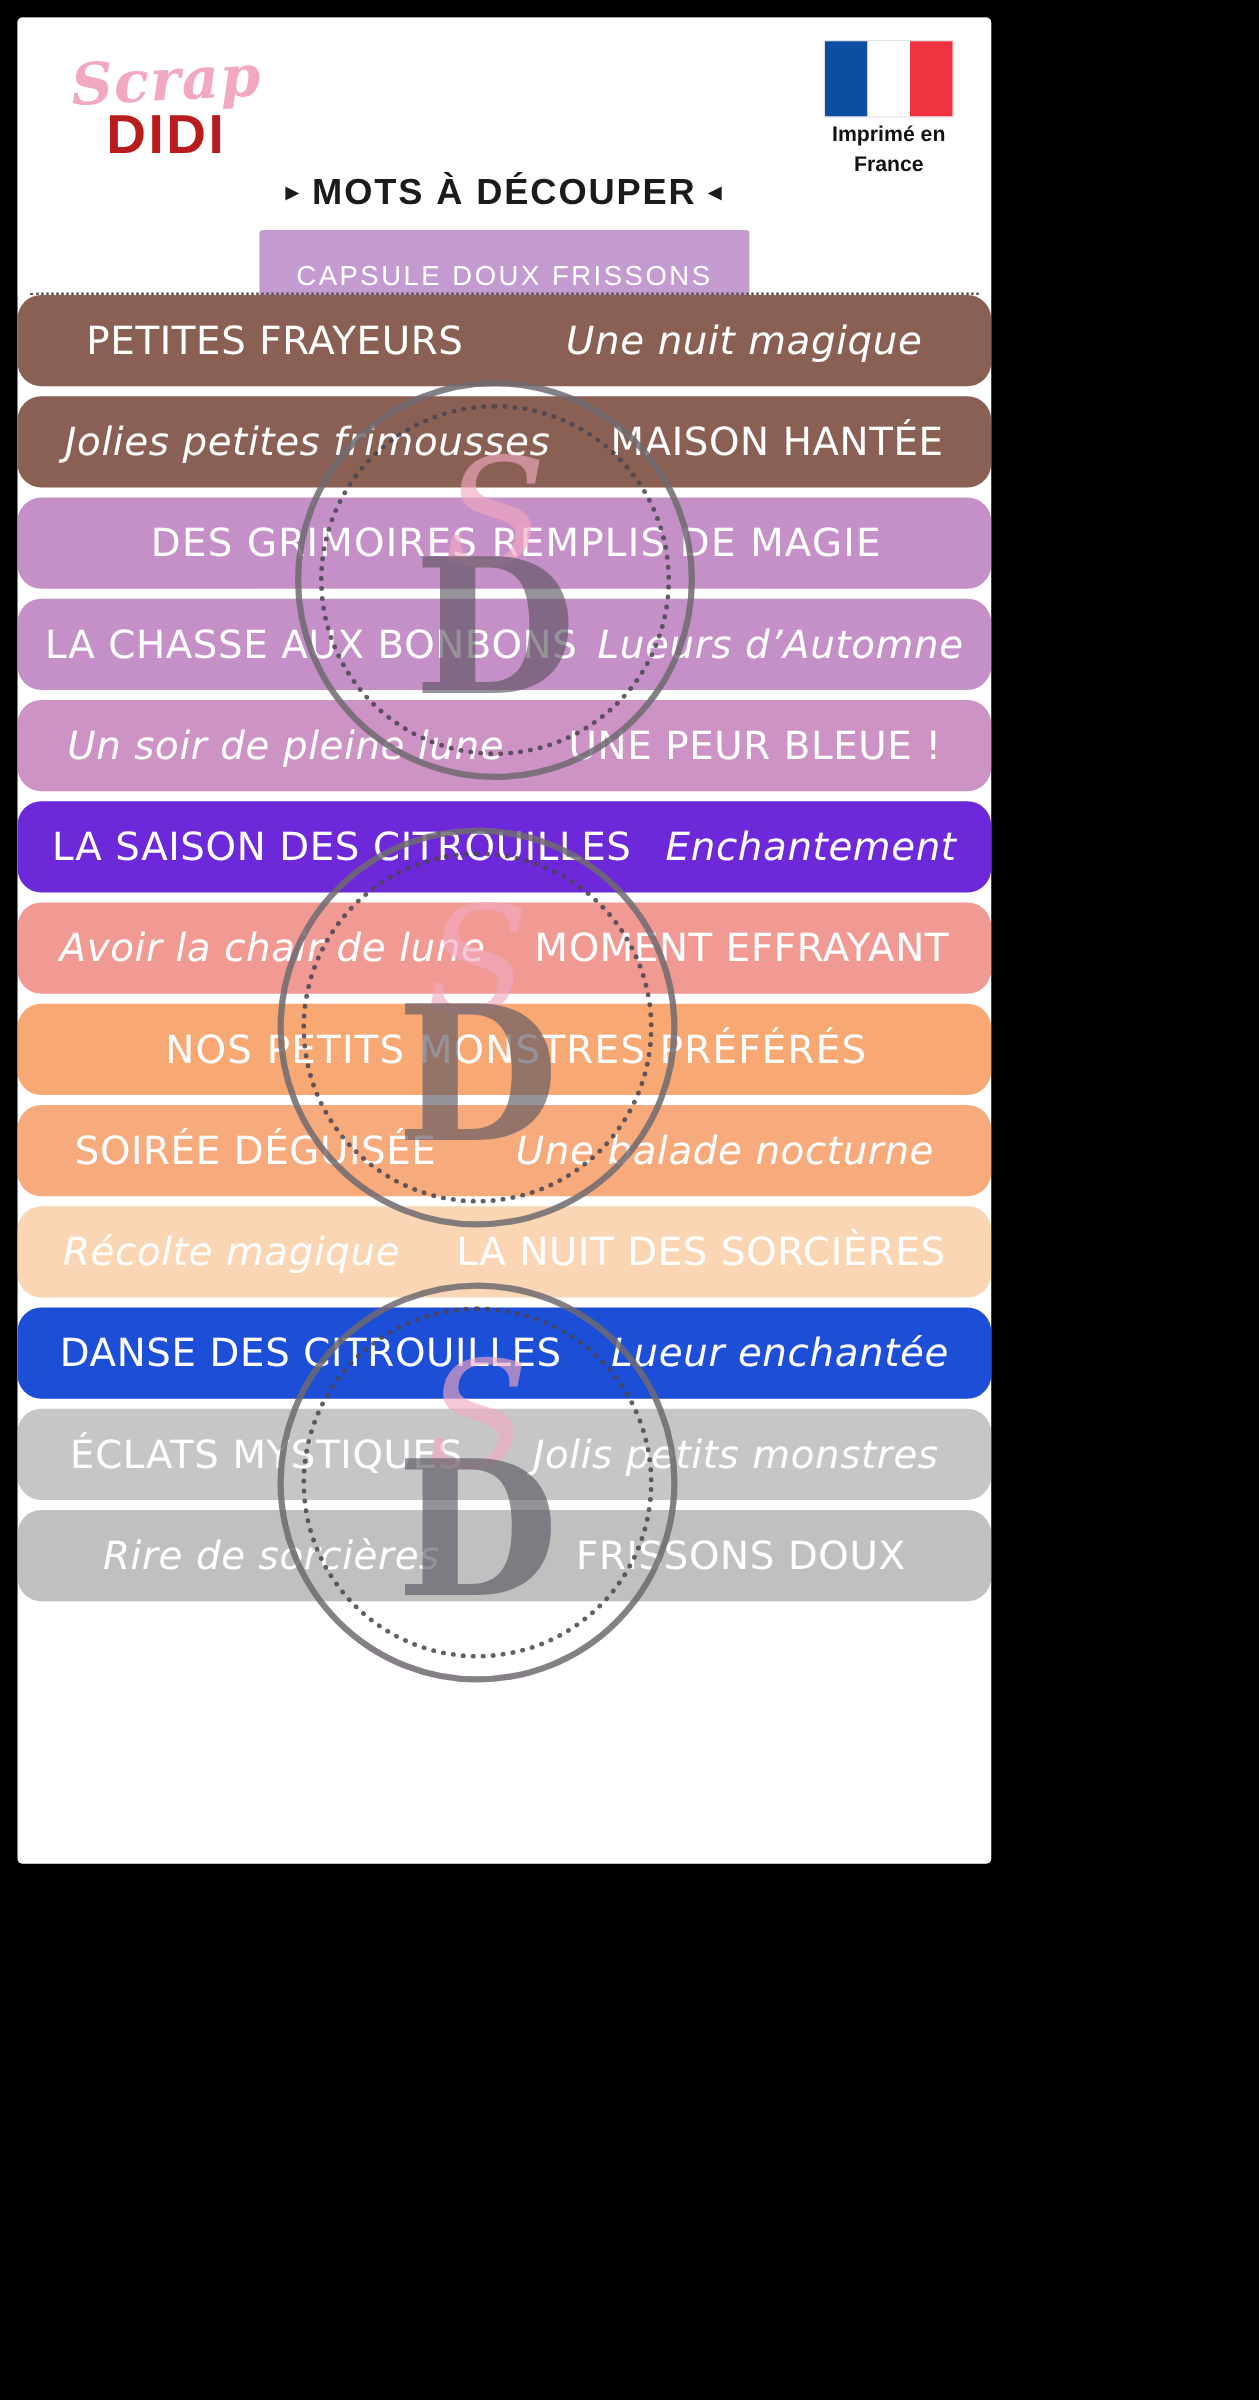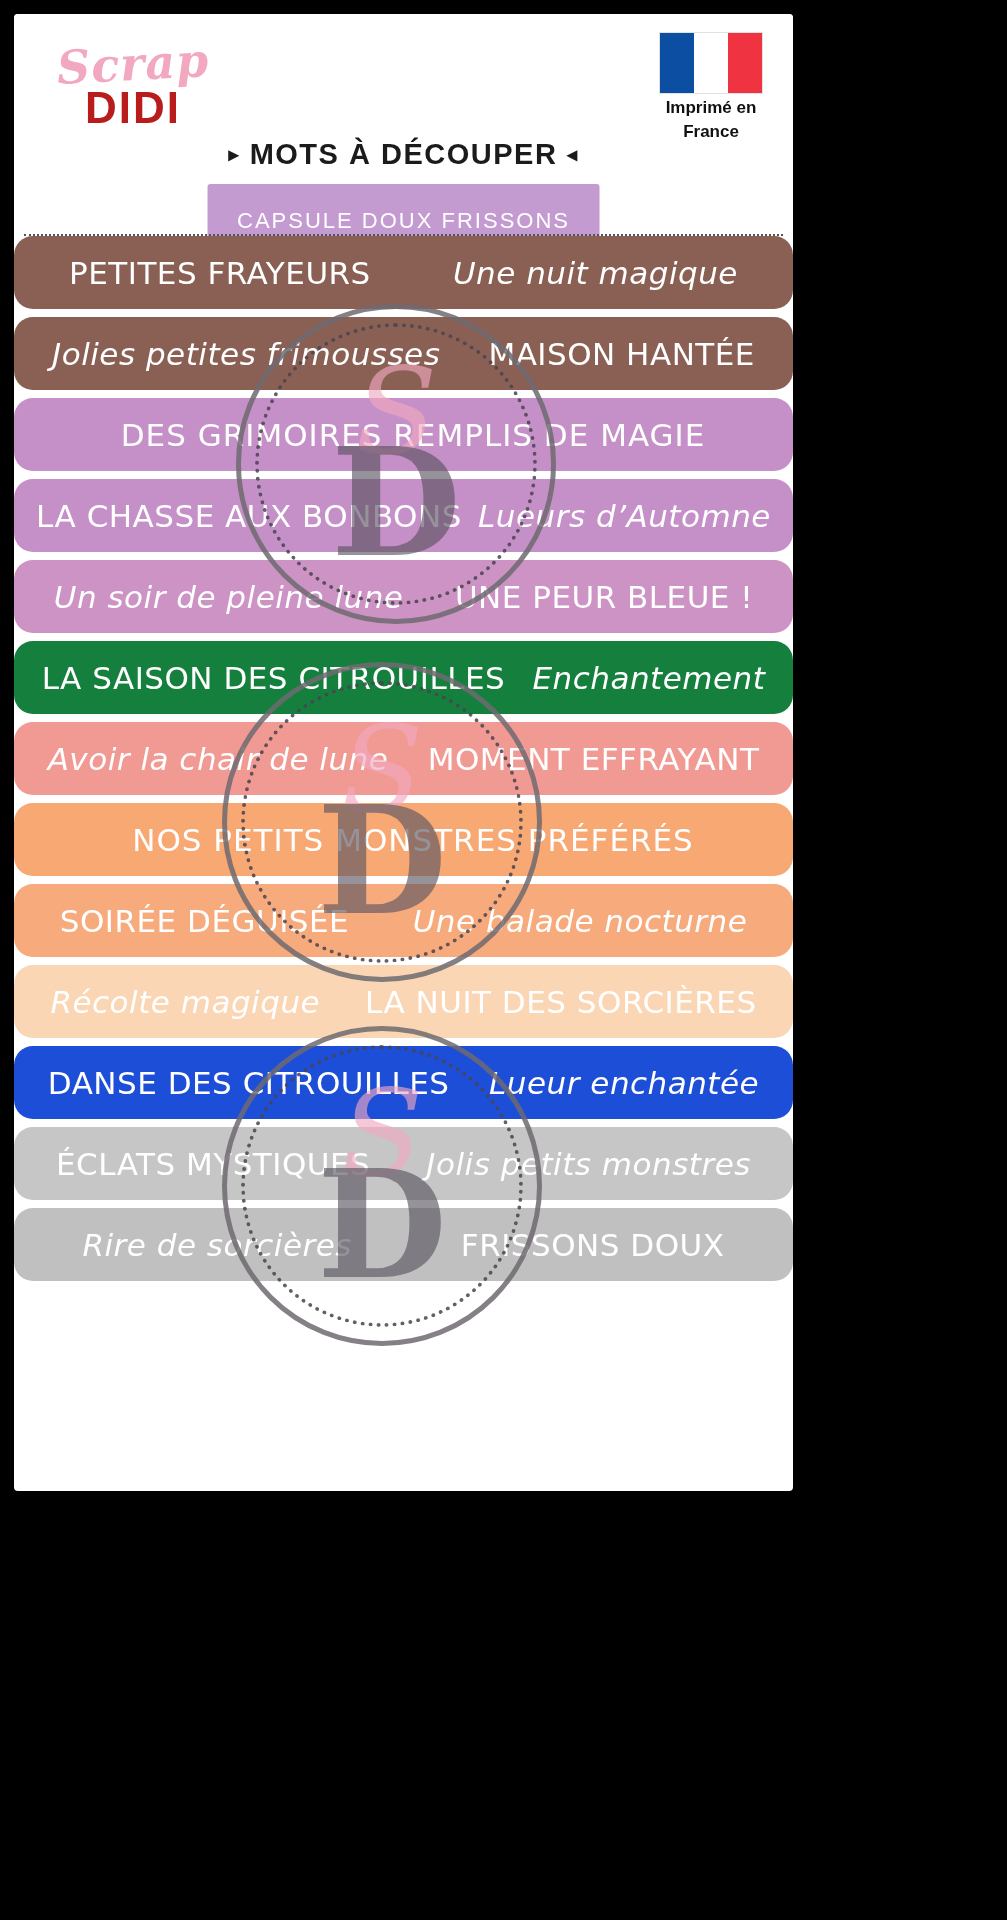--- a/index.html
+++ b/index.html
@@ -248,21 +248,21 @@
         <span class="word w-caps-wide">DES GRIMOIRES REMPLIS DE MAGIE</span>
       </div>
       <div class="strip" style="background: rgb(197, 143, 199);">
         <span class="word w-caps">LA CHASSE AUX BONBONS</span>
         <span class="word w-script">Lueurs d’Automne</span>
       </div>
       <div class="strip" style="background: rgb(204, 147, 196);">
         <span class="word w-script">Un soir de pleine lune</span>
         <span class="word w-caps">UNE PEUR BLEUE !</span>
       </div>
-      <div class="strip" style="background: #15803d;">
+      <div class="strip" style="background: #6d28d9;">
         <span class="word w-caps">LA SAISON DES CITROUILLES</span>
         <span class="word w-script">Enchantement</span>
       </div>
       <div class="strip" style="background: rgb(241, 154, 148);">
         <span class="word w-script">Avoir la chair de lune</span>
         <span class="word w-caps">MOMENT EFFRAYANT</span>
       </div>
       <div class="strip single" style="background: rgb(247, 168, 115); text-align: center;">
         <span class="word w-caps-wide">NOS PETITS MONSTRES PRÉFÉRÉS</span>
       </div>

